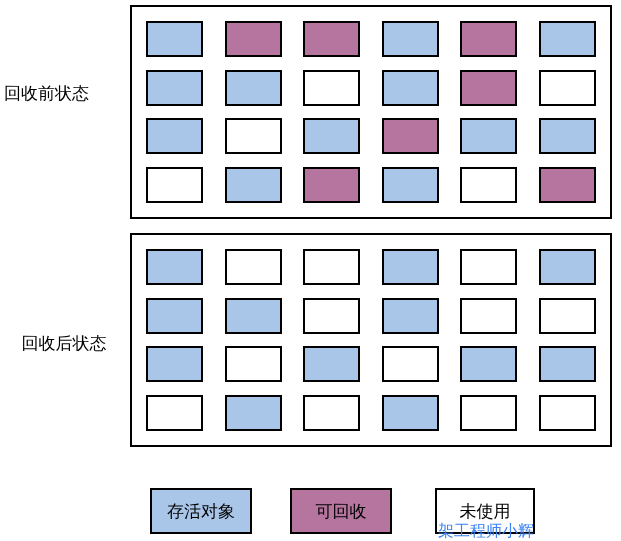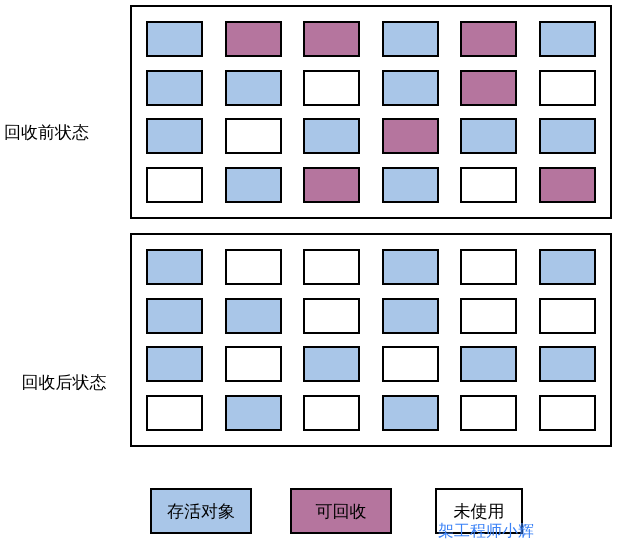--- a/index.html
+++ b/index.html
@@ -25,21 +25,20 @@
   
   .row-label {
     position: absolute;
     left: 4px;
     width: 120px;
     text-align: left;
     font-size: 17px;
     color: #000000;
     line-height: 1;
     white-space: nowrap;
-    margin-top: 39px;
   }
   #label-before { top: 85px; }
   #label-after  { top: 335px; text-align: center; }
 
   
   .panel {
     position: absolute;
     box-sizing: border-box;
     border: 2px solid #000000;
     background: #ffffff;
@@ -113,21 +112,21 @@
     width: 102px;
     background: #a9c6e8;
   }
   #legend-garbage {
     left: 160px;
     width: 102px;
     background: #b5759e;
   }
   #legend-free {
     left: 305px;
-    width: 88px;
+    width: 100px;
     background: #ffffff;
   }
 
   
   .watermark {
     position: absolute;
     left: 438px;
     top: 521px;
     font-size: 16px;
     color: #3b82f6;

